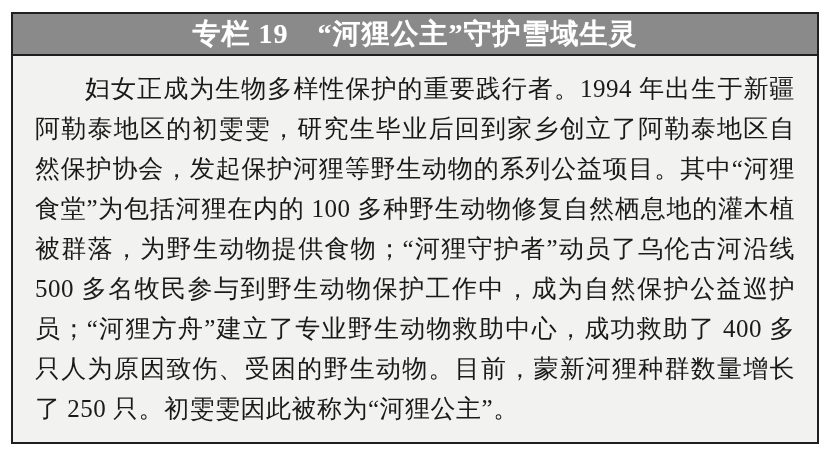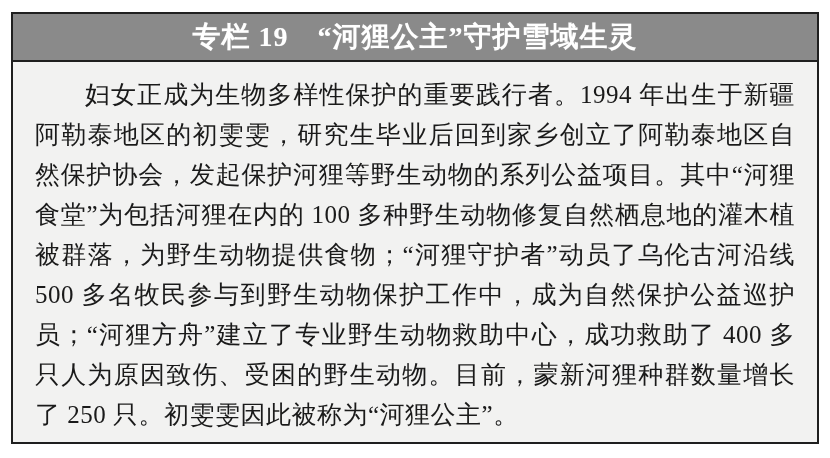--- a/index.html
+++ b/index.html
@@ -16,21 +16,21 @@
     left: 11px;
     top: 12px;
     width: 808px;
     height: 432px;
     box-sizing: border-box;
     border: 2px solid #1f1f1f;
     background: #f2f2f1;
   }
   .panel-header {
     box-sizing: border-box;
-    height: 48px;
+    height: 42px;
     background: #8a8a8a;
     border-bottom: 2px solid #1f1f1f;
     display: flex;
     align-items: center;
     justify-content: center;
   }
   .panel-title {
     color: #ffffff;
     font-weight: bold;
     font-size: 28px;

